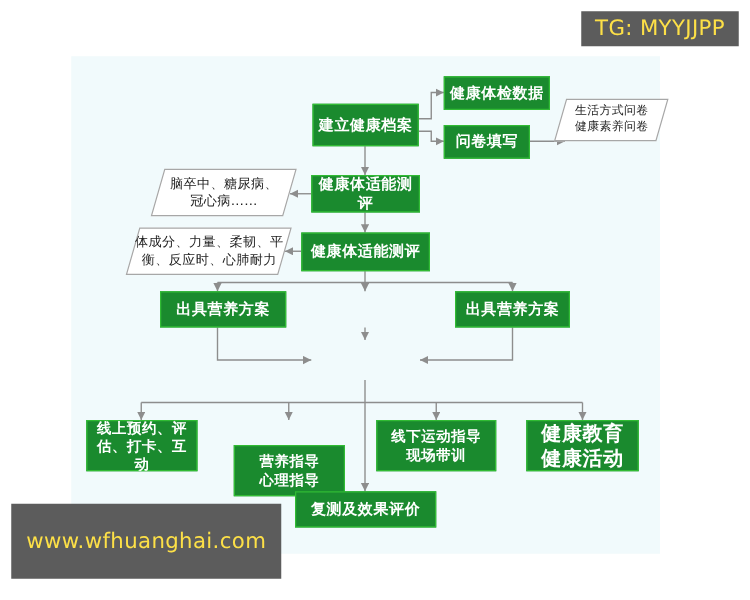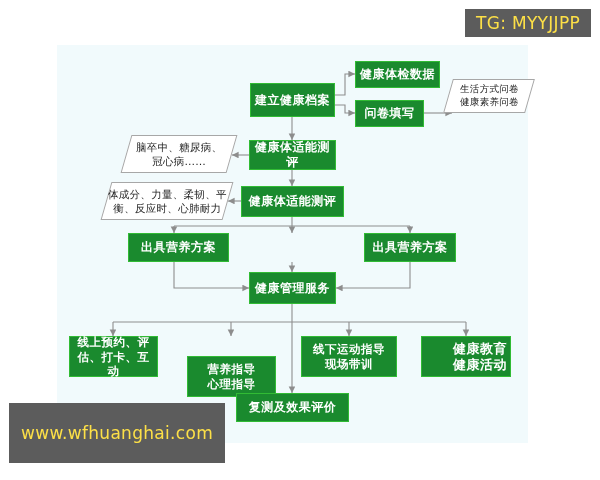--- a/index.html
+++ b/index.html
@@ -127,40 +127,37 @@
 
   <div class="node" style="left:128px;top:233px;width:101px;height:29px;font-size:12px;">
     <span>出具营养方案</span>
   </div>
 
 
   <div class="node" style="left:364px;top:233px;width:92px;height:29px;font-size:12px;">
     <span>出具营养方案</span>
   </div>
 
-  <div class="node" style="left:249px;top:272px;width:87px;height:32px;font-size:12px;">
-    <span>健康管理服务</span>
-  </div>
 
   <div class="node" style="left:69px;top:336px;width:89px;height:41px;font-size:11.5px;">
     <span style="white-space:pre-line;">线上预约、评
 估、打卡、互动</span>
   </div>
 
   <div class="node" style="left:187px;top:356px;width:89px;height:41px;font-size:11.5px;">
     <span style="white-space:pre-line;">营养指导
 心理指导</span>
   </div>
 
   <div class="node" style="left:301px;top:336px;width:96px;height:41px;font-size:11.5px;">
     <span style="white-space:pre-line;">线下运动指导
 现场带训</span>
   </div>
 
-  <div class="node" style="left:421px;top:336px;width:90px;height:41px;font-size:13px;justify-content:flex-end;">
+  <div class="node" style="left:421px;top:336px;width:90px;height:41px;font-size:16px;">
     <span style="white-space:pre-line;">健康教育
 健康活动</span>
   </div>
 
   <div class="node" style="left:236px;top:393px;width:113px;height:29px;font-size:12px;">
     <span>复测及效果评价</span>
   </div>
 
   <div class="para" style="left:448px;top:79px;width:82px;height:34px;font-size:9.5px;">
     <div class="txt">生活方式问卷

